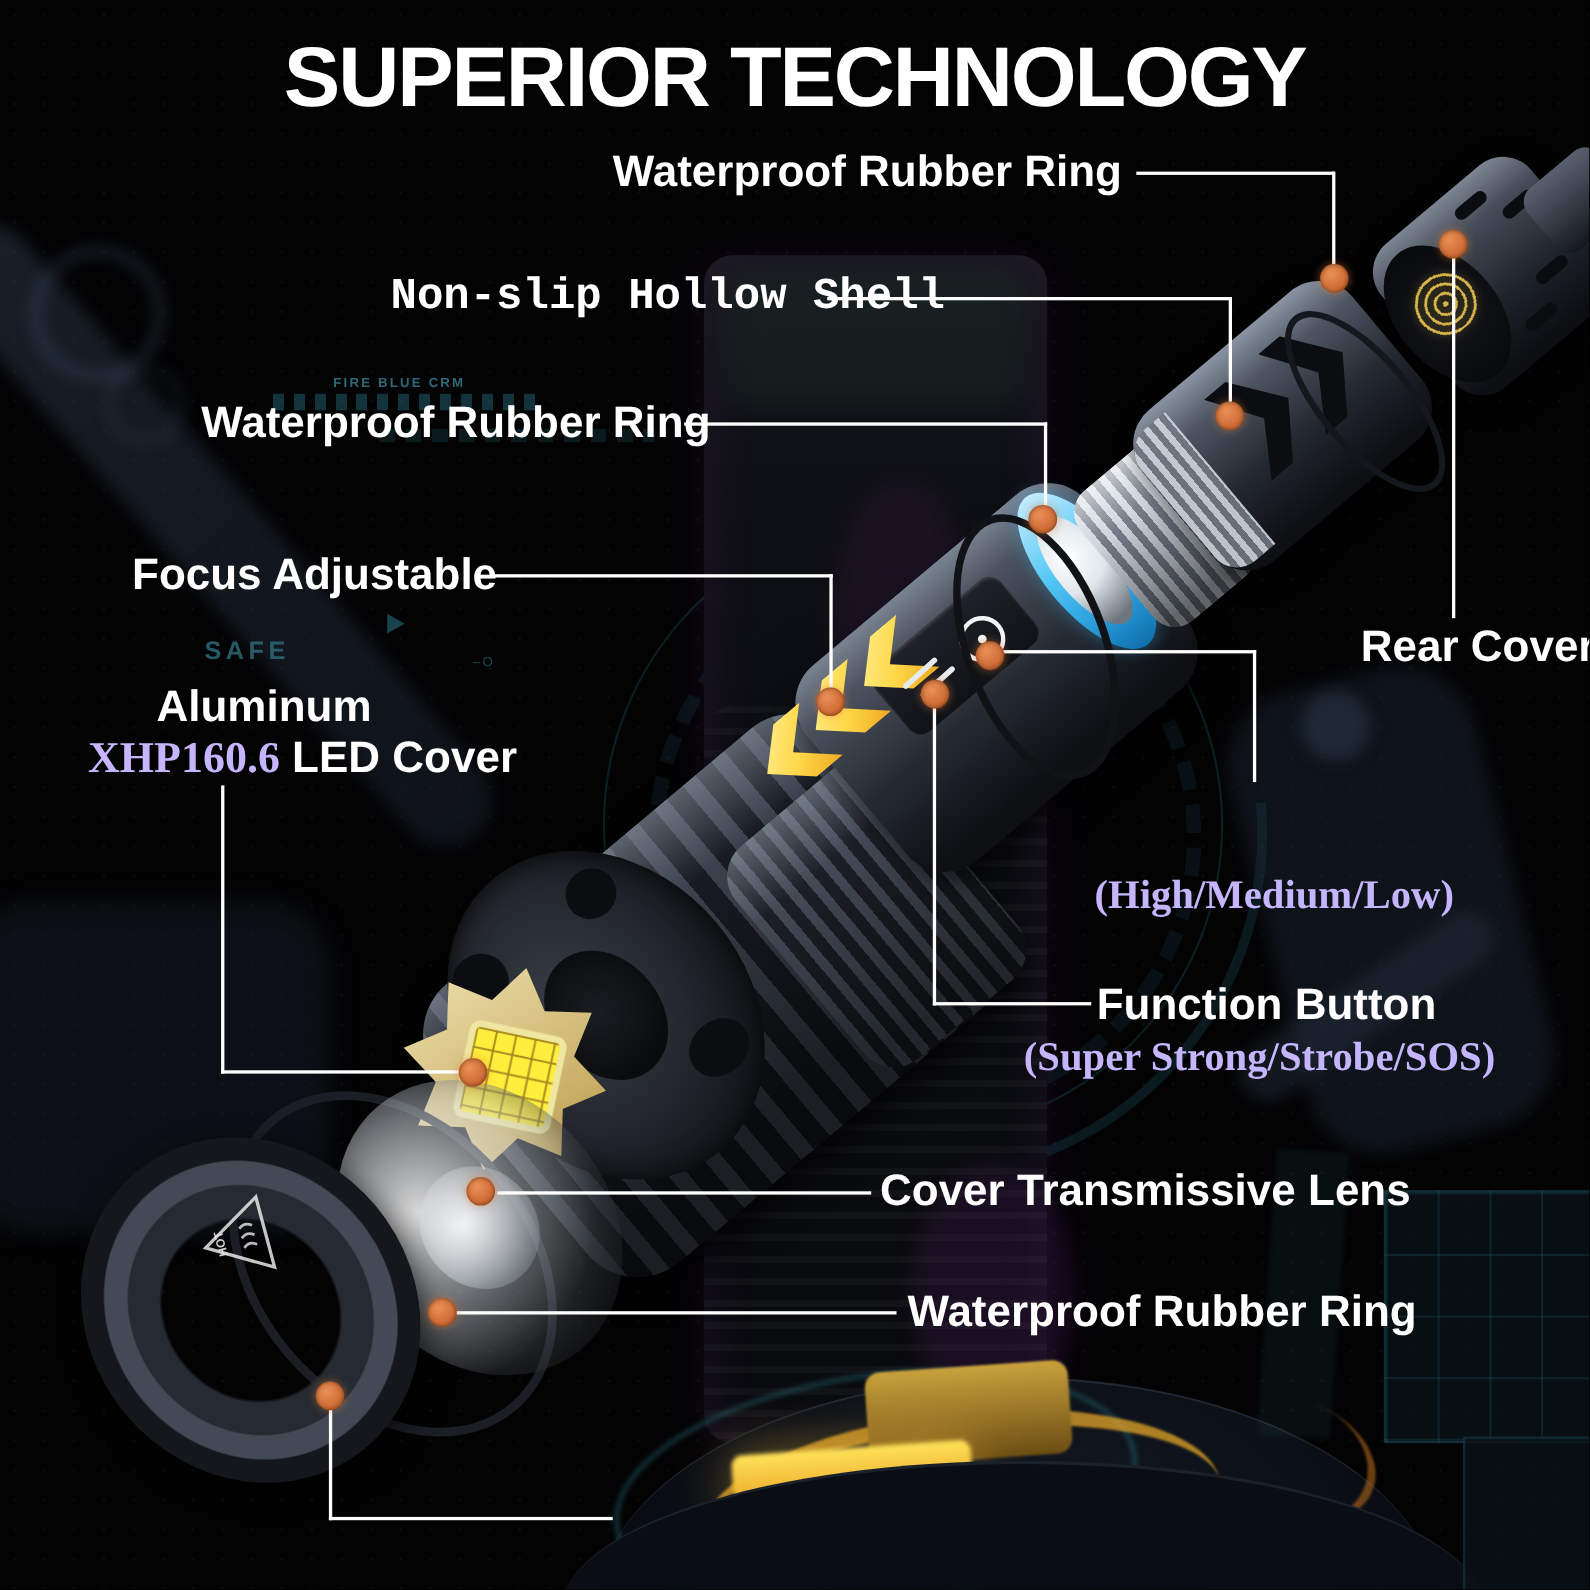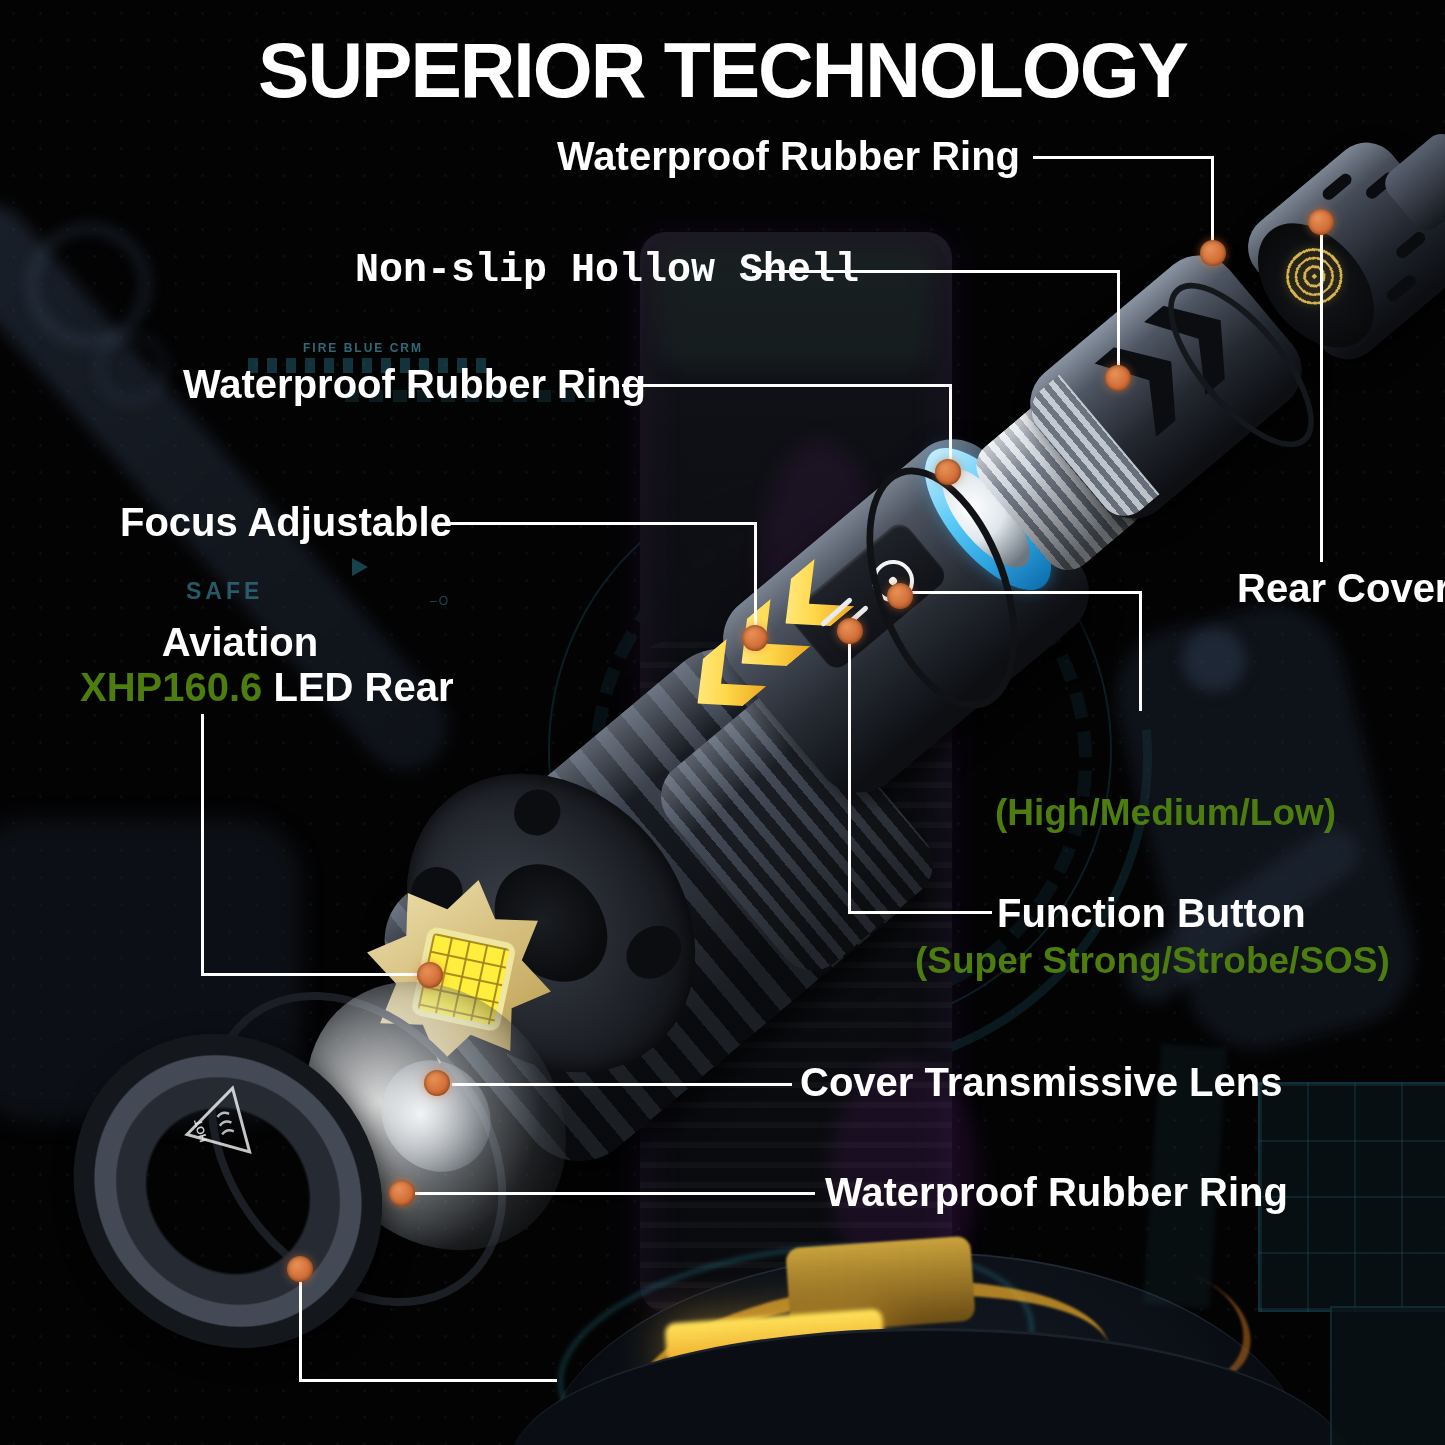--- a/index.html
+++ b/index.html
@@ -165,21 +165,21 @@
   .cornerbit{left:1392px;top:146px;width:84px;height:72px;border-radius:16px;transform:rotate(-40deg);
     background:linear-gradient(180deg,#596170,#14171d);}
   
   .lead{background:#ffffff;z-index:40;}
   .lead.h{height:3px;} .lead.v{width:3px;}
   .dot{width:26px;height:26px;border-radius:50%;z-index:41;
     background:radial-gradient(circle at 38% 34%,#e89055 0%,#d2703a 55%,#a8511f 100%);
     box-shadow:0 0 8px rgba(225,120,50,.55), inset 0 0 4px rgba(60,25,5,.6);}
   .lbl{color:#fff;font-weight:700;font-size:40px;white-space:nowrap;z-index:50;
        letter-spacing:0px;}
-  .lbl.orange, .o{color:#4d7c0f;}
+  .lbl.orange, .o{color:#c4b5fd;font-family:Liberation Serif, serif;}
   .lbl.sub{font-size:37px;}
   .title{left:50%;top:26px;transform:translateX(-50%);color:#fff;font-weight:900;font-size:77px;
     letter-spacing:-2px;white-space:nowrap;z-index:50;transform-origin:center;}
   .center{text-align:center;}
 </style>
 </head>
 <body>
 
 <div class="stage">
 
@@ -301,22 +301,22 @@
   <div class="abs dot" style="left:287px;top:1256px;"></div>
 
   <div class="abs title">SUPERIOR TECHNOLOGY</div>
 
   <div class="abs lbl" style="right:425px;top:134px;">Waterproof Rubber Ring</div>
   <div class="abs lbl" style="left:355px;top:248px;font-family:Liberation Mono, monospace;">Non-slip Hollow Shell</div>
   <div class="abs lbl" style="left:183px;top:362px;">Waterproof Rubber Ring</div>
   <div class="abs lbl" style="left:120px;top:500px;">Focus Adjustable</div>
 
   <div class="abs lbl center" style="left:80px;top:620px;width:320px;">
-    <span>Aviation</span><br>
-    <span class="o">XHP160.6</span><span> LED Rear</span>
+    <span>Aluminum</span><br>
+    <span class="o">XHP160.6</span><span> LED Cover</span>
   </div>
 
   <div class="abs lbl" style="left:1237px;top:566px;">Rear Cover</div>
 
   <div class="abs lbl sub orange center" style="left:995px;top:760px;width:320px;margin-top:32px;">(High/Medium/Low)</div>
 
   <div class="abs lbl center" style="left:997px;top:891px;width:300px;">Function Button</div>
   <div class="abs lbl sub orange center" style="left:915px;top:940px;width:460px;">(Super Strong/Strobe/SOS)</div>
 
   <div class="abs lbl" style="left:800px;top:1060px;">Cover Transmissive Lens</div>

